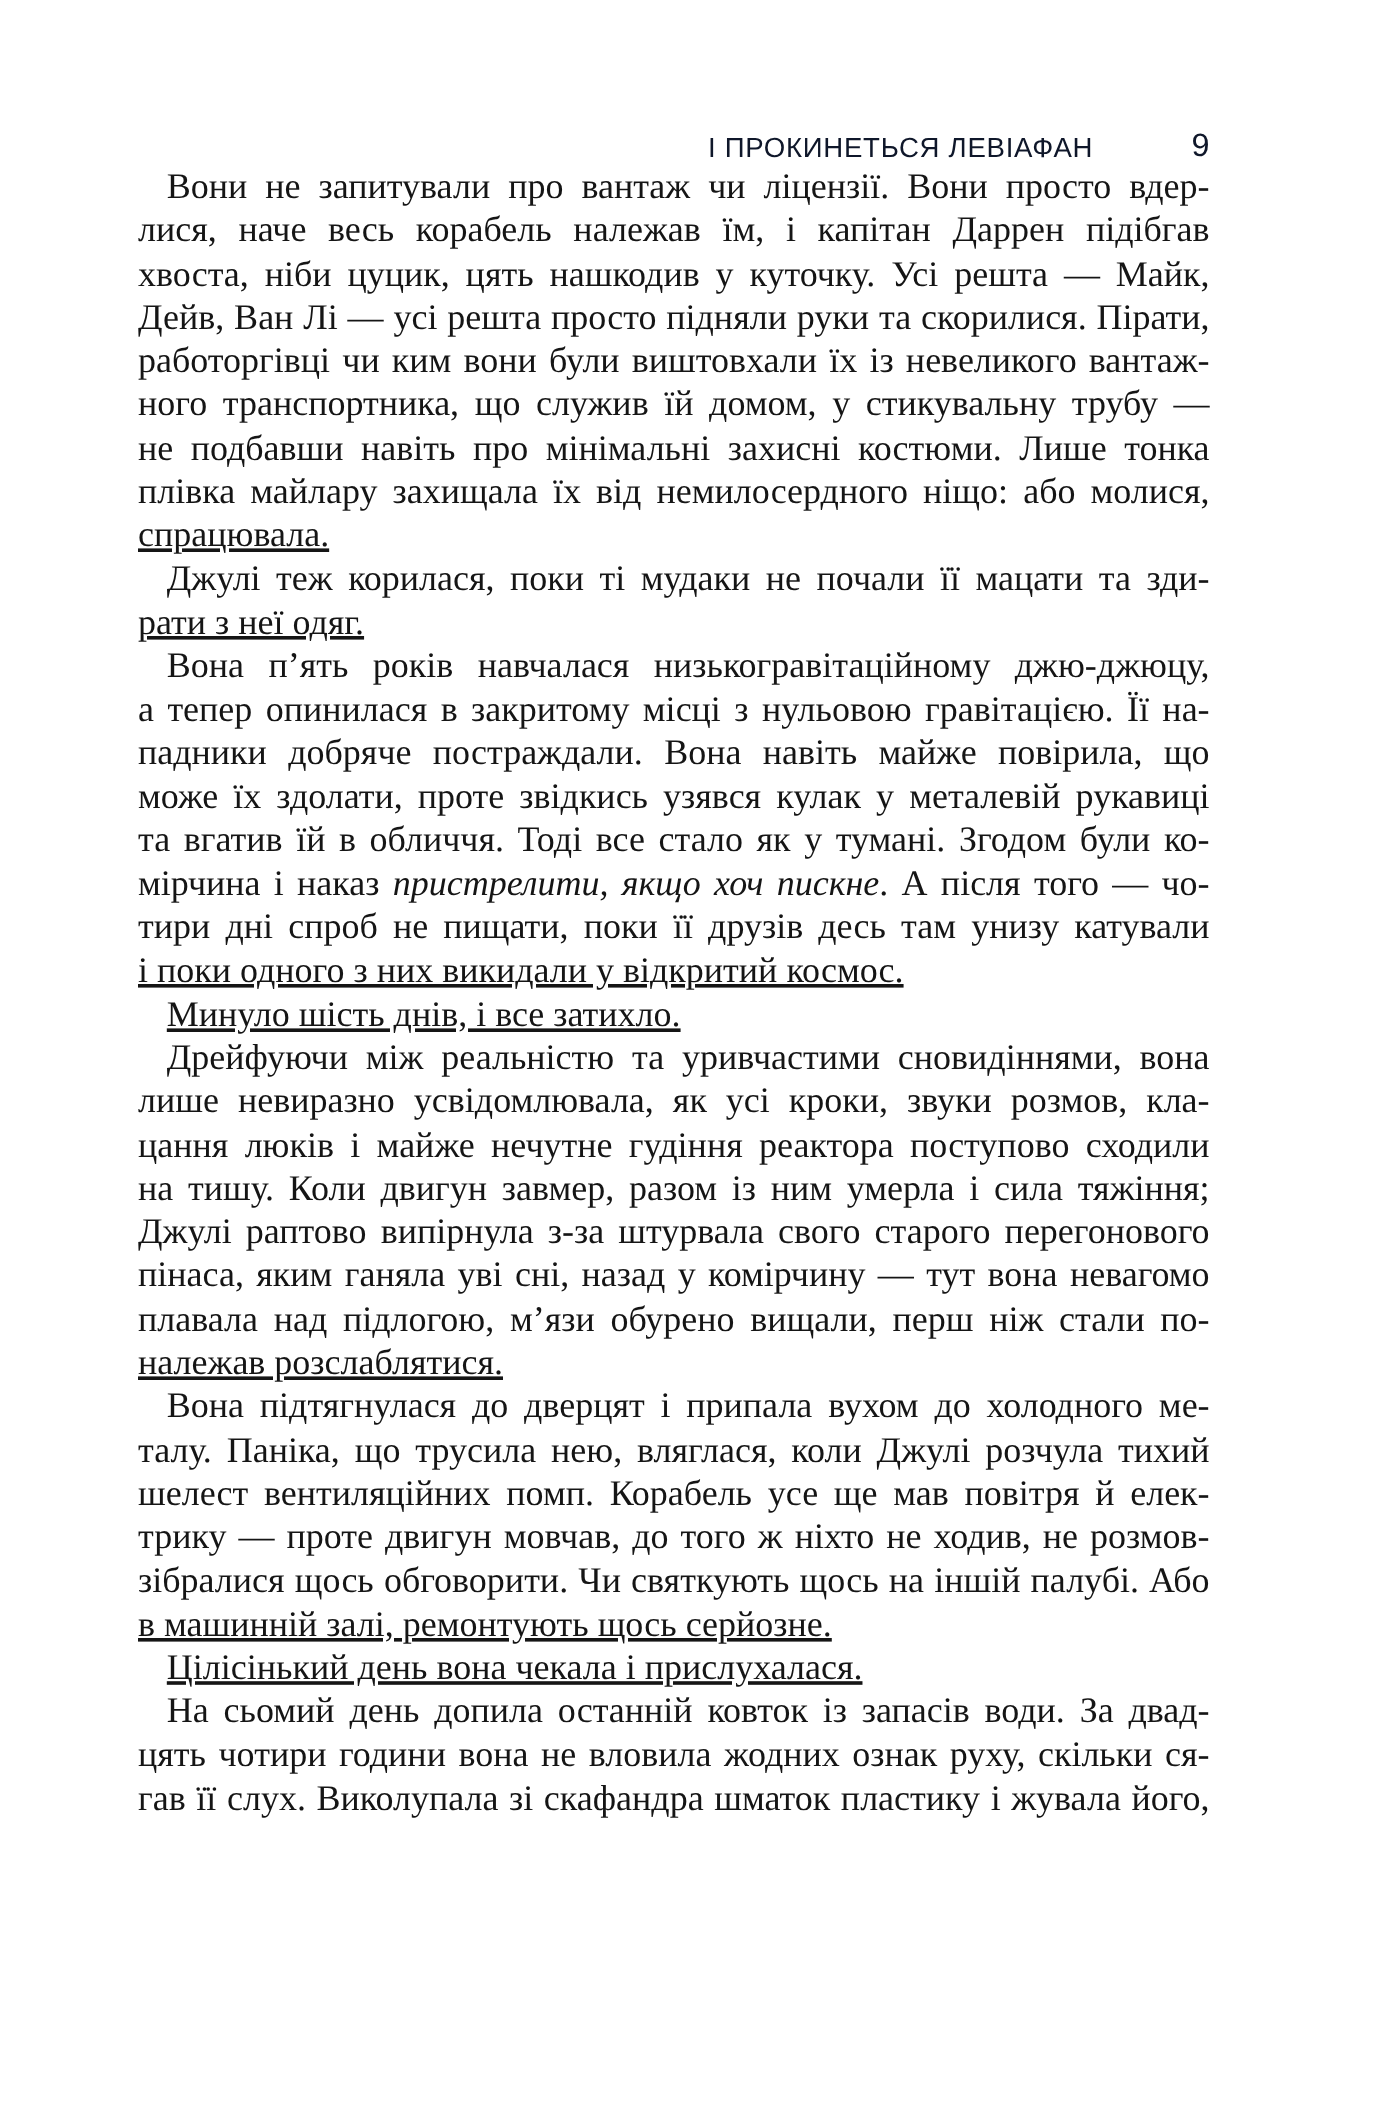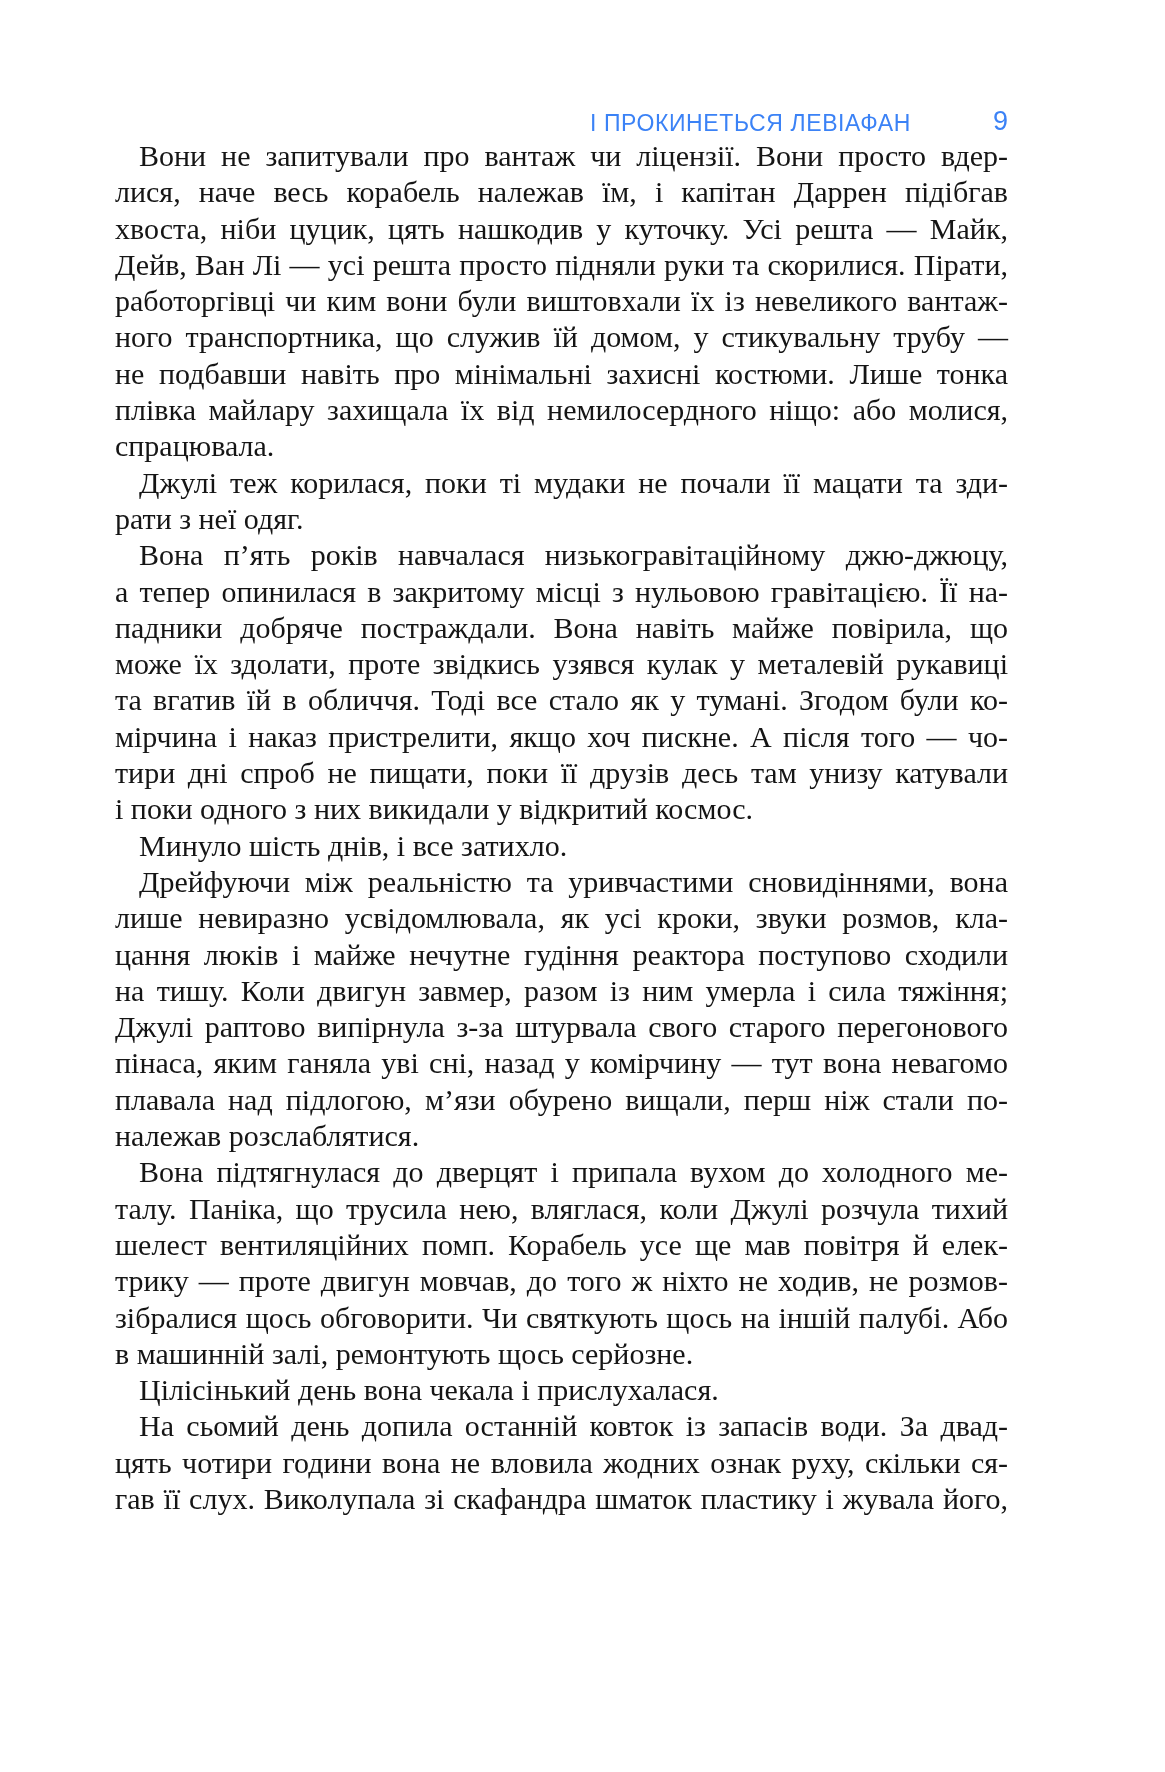--- a/index.html
+++ b/index.html
@@ -15,21 +15,21 @@
   .content {
     position: absolute;
     left: 115px;
     top: 106px;
     width: 893px;
   }
   .header {
     position: relative;
     height: 32px;
     font-family: "Liberation Sans", sans-serif;
-    color: #3b82f6;
+    color: #0f172a;
   }
   .running-title {
     position: absolute;
     right: 97px;
     top: 4px;
     font-size: 23px;
     letter-spacing: 0.6px;
     white-space: nowrap;
   }
   .page-number {
@@ -46,23 +46,24 @@
   }
   .para { }
   .line {
     text-align: justify;
     text-align-last: justify;
     text-justify: inter-word;
   }
   .line.no-justify {
     text-align: center;
     text-align-last: left;
+    text-decoration: underline;
   }
   .line.indent { text-indent: 24px; }
-  .italic { }
+  .italic { font-style: italic; }
 </style>
 </head>
 <body>
 
 <div class="page">
   <div class="content">
     <div class="header">
       <span class="running-title">І ПРОКИНЕТЬСЯ ЛЕВІАФАН</span>
       <span class="page-number">9</span>
     </div>

